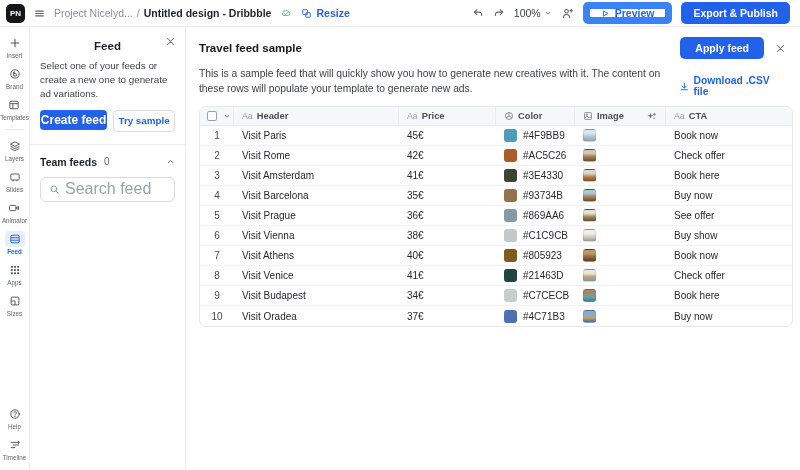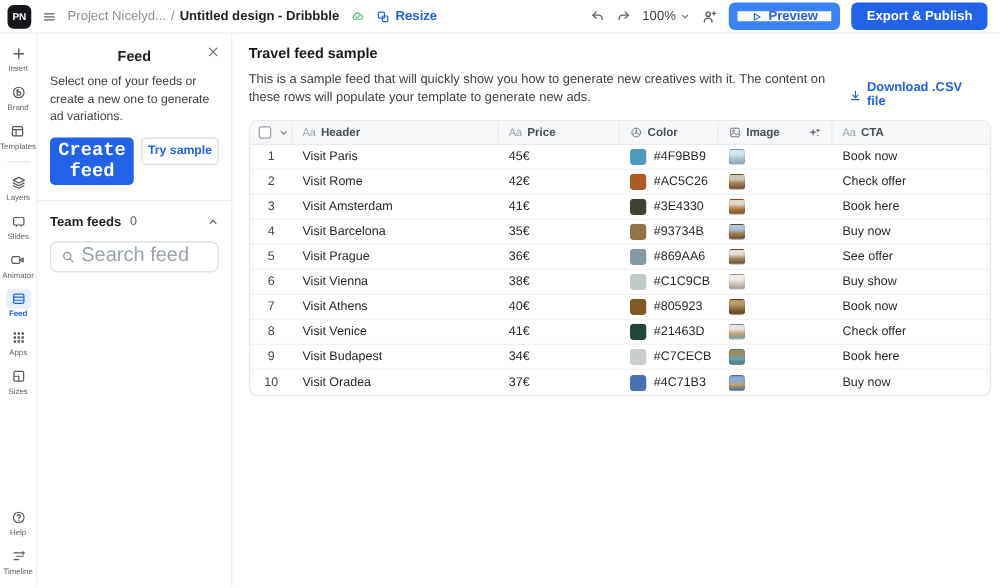--- a/index.html
+++ b/index.html
@@ -35,21 +35,21 @@
   .rail-divider{width:18px;height:1px;background:#e7e8ea;margin:1px 0 8px;}
   .rail-bottom{margin-top:auto;display:flex;flex-direction:column;align-items:center;padding-bottom:2px;}
 
   
   .feed-panel{position:absolute;left:30px;top:27px;bottom:0;width:156px;border-right:1px solid #ebecee;padding:9px 10px;background:#fff;}
   .fp-head{position:relative;text-align:center;margin-bottom:8px;height:15px;}
   .fp-title{font-size:11.5px;font-weight:bold;color:#1e2125;}
   .fp-close{position:absolute;right:0;top:1px;color:#6b7076;cursor:pointer;display:flex;}
   .fp-desc{font-size:9.8px;color:#3b3f45;line-height:1.42;margin-bottom:9px;}
   .fp-btns{display:flex;gap:6px;margin-bottom:12px;}
-  .btn-create{flex:1.12;height:38px;background:var(--accent);color:#fff;border-radius:4px;font-size:15px;font-weight:bold;border:none;cursor:pointer;font-family:Liberation Mono, monospace;}
+  .btn-create{flex:1.12;height:20px;background:var(--accent);color:#fff;border-radius:4px;font-size:12px;font-weight:bold;border:none;cursor:pointer;font-family:Liberation Sans, sans-serif;}
   .btn-sample{flex:1;height:22px;background:#fff;border:1px solid #d9dce1;border-radius:4px;color:var(--accent);font-size:9.8px;font-weight:bold;cursor:pointer;font-family:inherit;}
   .fp-divider{height:1px;background:#eceef0;margin:0 -10px 11px;}
   .fp-team{display:flex;align-items:center;gap:7px;margin-bottom:9px;cursor:pointer;}
   .fp-team-label{font-size:10.5px;font-weight:bold;color:#1e2125;}
   .fp-team-count{font-size:10px;color:#5f6670;}
   .fp-team-chevron{margin-left:auto;color:#5f6670;display:flex;}
   .fp-search{height:25px;border:1px solid #d8dbe0;border-radius:6px;display:flex;align-items:center;gap:5px;padding:0 8px;background:#fff;}
   .fp-search svg{flex:none;color:#8d949c;}
   .fp-search input{border:none;outline:none;width:100%;font-size:16px;color:#333;font-family:inherit;background:transparent;}
   .fp-search input::placeholder{color:#9aa2ab;}
@@ -293,20 +293,28 @@
           <circle cx="7" cy="7" r="4.2"></circle>
           <path d="M10.2 10.2 13.5 13.5"></path>
         </svg>
       <input type="text" placeholder="Search feed" style="">
     </div>
   </aside>
 
   <main class="main">
     <div class="m-head">
       <h1 class="m-title">Travel feed sample</h1>
+      <div class="m-actions">
+        <button class="btn-apply">Apply feed</button>
+        <span class="m-close">
+          <svg width="9" height="9" viewBox="0 0 12 12" fill="none" stroke="currentColor" stroke-width="1.4" stroke-linecap="round">
+              <path d="M2 2l8 8M10 2l-8 8"></path>
+            </svg>
+        </span>
+      </div>
     </div>
     <div class="m-sub">
       <p class="m-desc">This is a sample feed that will quickly show you how to generate new creatives with it. The content on these rows will populate your template to generate new ads.</p>
       <a class="dl-link">
         <svg width="11" height="11" viewBox="0 0 16 16" fill="none" stroke="currentColor" stroke-width="1.4" stroke-linecap="round" stroke-linejoin="round">
             <path d="M8 3v7M5 7.5 8 10.5 11 7.5M3.5 12.8h9"></path>
           </svg>
         <span>Download .CSV file</span>
       </a>
     </div>

